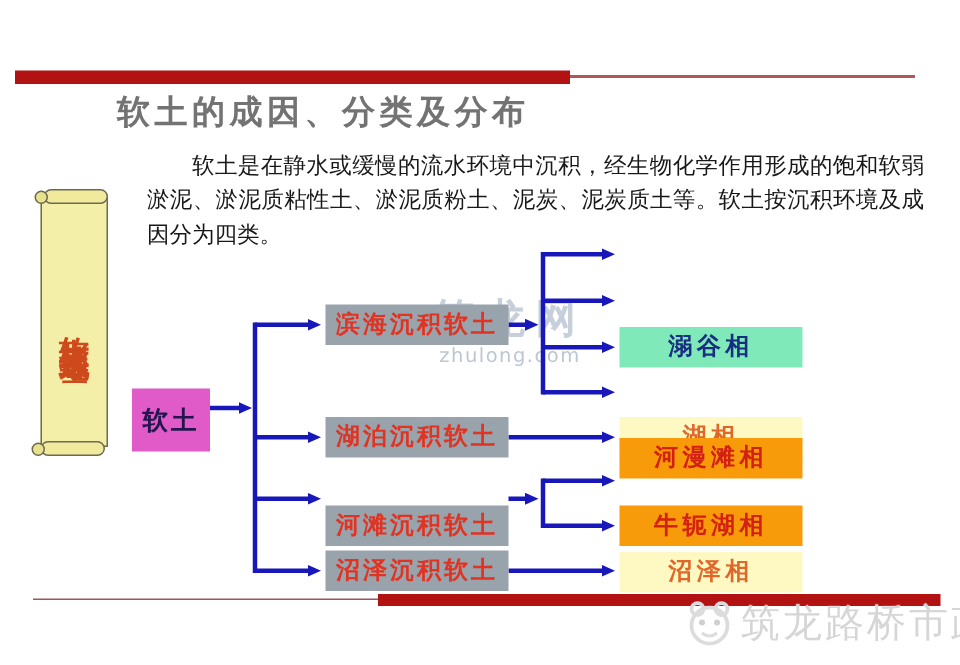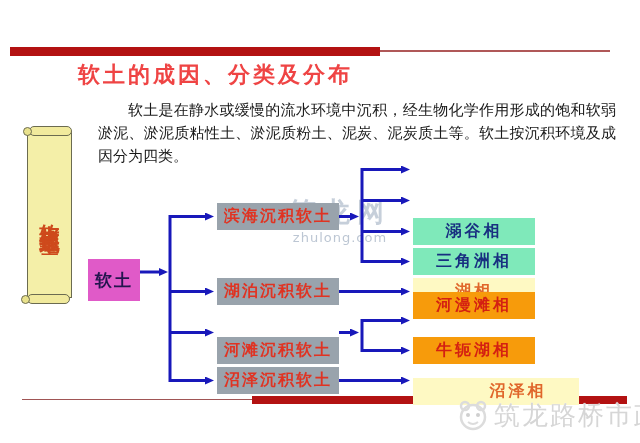--- a/index.html
+++ b/index.html
@@ -6,21 +6,21 @@
   .slide{
     position:relative; width:640px; height:443px; background:#ffffff;
     overflow:hidden; font-family:"DejaVu Sans","Liberation Sans",sans-serif;
   }
   
   .top-bar-thick{position:absolute;left:10px;top:47px;width:370px;height:9px;background:#b31212;}
   .top-bar-thin{position:absolute;left:380px;top:50px;width:230px;height:2px;background:#b05858;}
   
   .title{
     position:absolute;left:78px;top:60px;font-family:"DejaVu Serif","Liberation Serif",serif;
-    font-size:22px;font-weight:700;color:#ef4444;letter-spacing:3px;white-space:nowrap;text-align:right;
+    font-size:22px;font-weight:700;color:#737373;letter-spacing:3px;white-space:nowrap;text-align:right;
   }
   .paragraph{
     position:absolute;left:98px;top:99px;width:518px;
     font-family:"DejaVu Serif","Liberation Serif",serif;
     font-size:15px;line-height:23px;color:#181818;text-indent:2em;text-align:justify;
   }
   
   .scroll-body{position:absolute;left:27px;top:131px;width:45px;height:167px;background:#f4efa8;border:1px solid #6b6b50;box-sizing:border-box;}
   .scroll-roll{position:absolute;background:#f1ea9d;border:1px solid #6b6b50;border-radius:5px;box-sizing:border-box;}
   .scroll-roll.top{left:29px;top:126px;width:43px;height:10px;}
@@ -46,21 +46,21 @@
     white-space:nowrap;
   }
   .root{left:88px;top:259px;width:52px;height:42px;background:#e05ac8;color:#23154e;font-size:17px;letter-spacing:2px;}
   .gray{left:217px;width:122px;height:27px;background:#99a3ac;color:#e03322;font-size:16px;letter-spacing:2px;}
   .g1{top:203px;} .g2{top:278px;} .g3{top:337px;} .g4{top:367px;}
   .leaf{left:413px;width:122px;height:27px;font-size:16px;letter-spacing:3px;}
   .green{background:#7fe9ba;color:#182f80;}
   .yellow{background:#fef9c3;color:#e0662a;}
   .orange{background:#f79b0b;color:#d42012;}
   .l1{top:156px;} .l2{top:187px;} .l3{top:218px;} .l4{top:248px;}
-  .l5{top:278px;} .l6{top:292px;} .l7{top:337px;} .l8{top:378px;padding-left:44px;}
+  .l5{top:278px;} .l6{top:292px;} .l7{top:337px;} .l8{top:368px;}
   .connectors{position:absolute;left:0;top:0;z-index:1;}
   
   .bottom-line{position:absolute;left:22px;top:399px;width:230px;height:1px;background:#a05555;}
   .bottom-bar{position:absolute;left:252px;top:396px;width:375px;height:8px;background:#b31212;}
   .brand{position:absolute;left:452px;top:398px;display:flex;align-items:flex-start;z-index:3;}
   .brand-text{
     font-family:"DejaVu Serif","Liberation Serif",serif;
     font-size:26px;font-weight:400;color:#d6d6d6;letter-spacing:2px;white-space:nowrap;
     text-shadow:0 0 1px #ffffff;
   }
@@ -119,21 +119,20 @@
   </svg>
 
   <div class="box root">软土</div>
 
   <div class="box gray g1">滨海沉积软土</div>
   <div class="box gray g2">湖泊沉积软土</div>
   <div class="box gray g3">河滩沉积软土</div>
   <div class="box gray g4">沼泽沉积软土</div>
 
   <div class="box leaf green l3">溺谷相</div>
-  <div class="box leaf green l4">三角洲相</div>
   <div class="box leaf yellow l5">湖相</div>
   <div class="box leaf orange l6">河漫滩相</div>
   <div class="box leaf orange l7">牛轭湖相</div>
   <div class="box leaf yellow l8">沼泽相</div>
 
   <div class="bottom-line"></div>
   <div class="bottom-bar"></div>
 
   <div class="brand">
     <svg width="42" height="34" viewBox="0 0 42 34">

